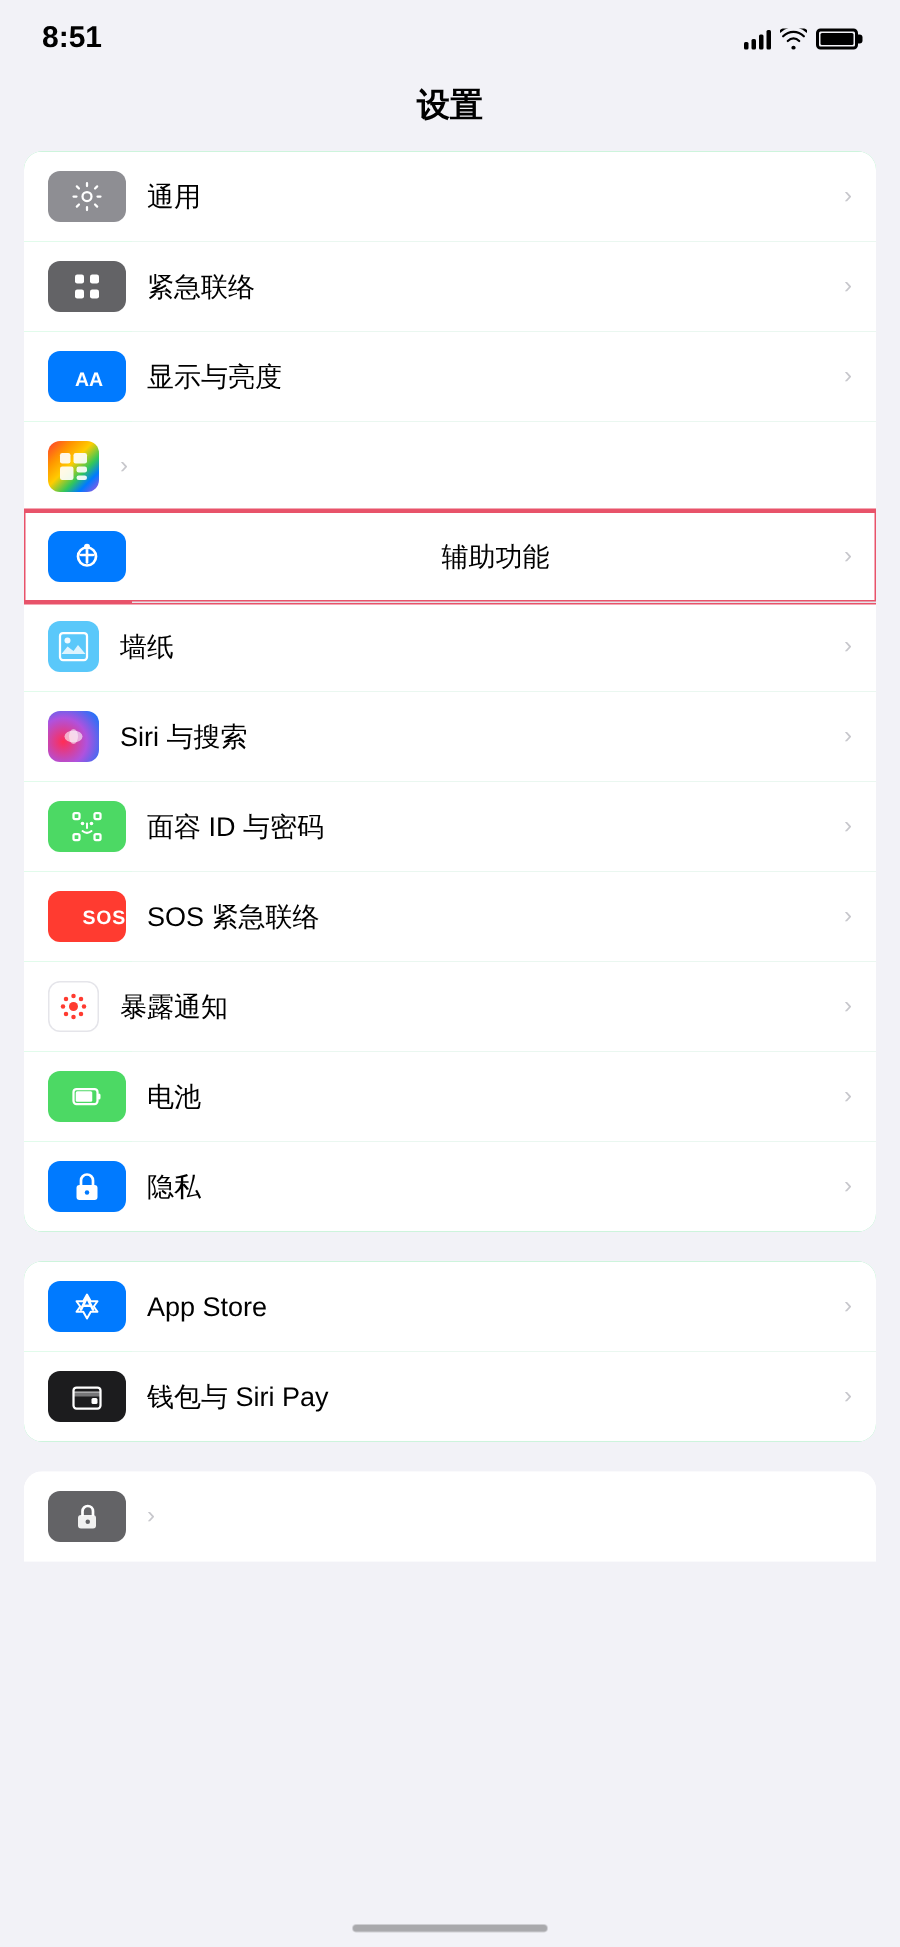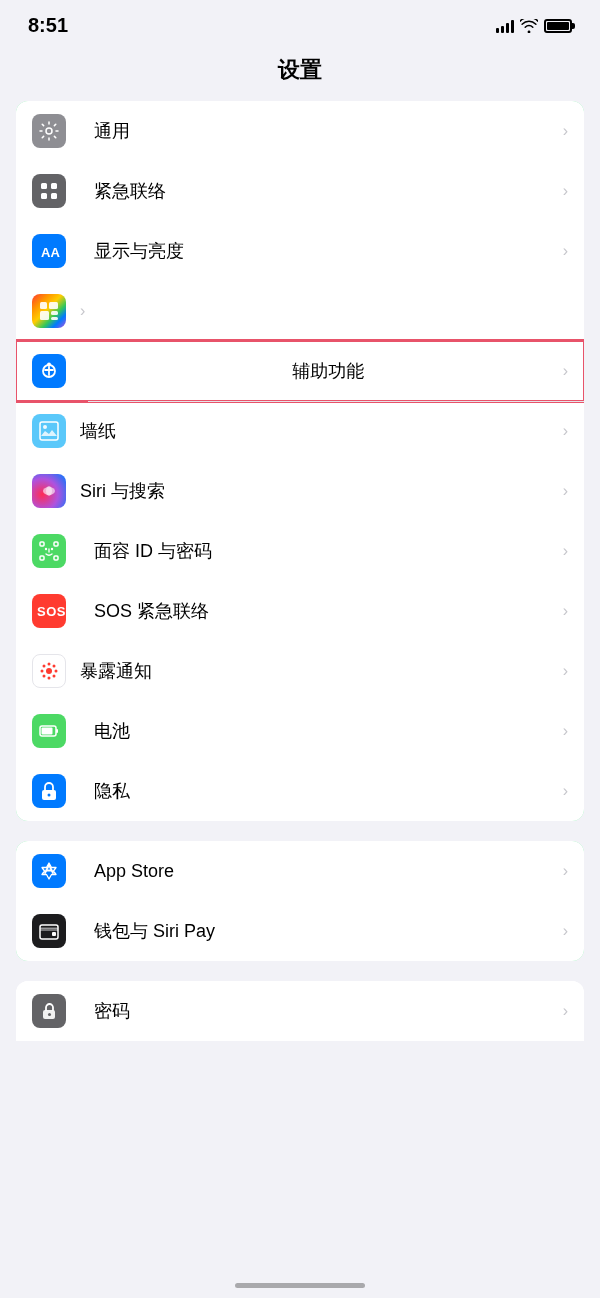--- a/index.html
+++ b/index.html
@@ -114,27 +114,27 @@
     
     .settings-item.highlighted {
       outline: 3px solid #e8536a;
       outline-offset: -1px;
       z-index: 2;
       border-radius: 0;
       text-align: center;
     }
 
     .item-icon {
-      width: 34px;
+      width: 52px;
       height: 34px;
       border-radius: 8px;
       display: flex;
       align-items: center;
       justify-content: center;
-      margin-right: 28px;
+      margin-right: 14px;
       flex-shrink: 0;
       font-size: 18px;
       color: #fff;
     }
 
     .item-label {
       flex: 1;
       font-size: 18px;
       color: #000;
     }
@@ -399,18 +399,17 @@
 <div class="settings-group-partial">
 
   <div class="settings-item">
     <div class="item-icon icon-password">
       <svg width="22" height="22" viewBox="0 0 22 22" fill="none">
         <rect x="5" y="10" width="12" height="9" rx="2" fill="white" opacity="0.9"></rect>
         <path d="M8 10V7.5C8 5.57 9.57 4 11.5 4C13.43 4 15 5.57 15 7.5V10" stroke="white" stroke-width="1.8" fill="none" stroke-linecap="round"></path>
         <circle cx="11.5" cy="14.5" r="1.5" fill="#636366"></circle>
       </svg>
     </div>
-    <span class="item-label">密码</span>
     <span class="chevron">›</span>
   </div>
 </div>
 
 <div class="home-indicator"></div>
 
 </body></html>

